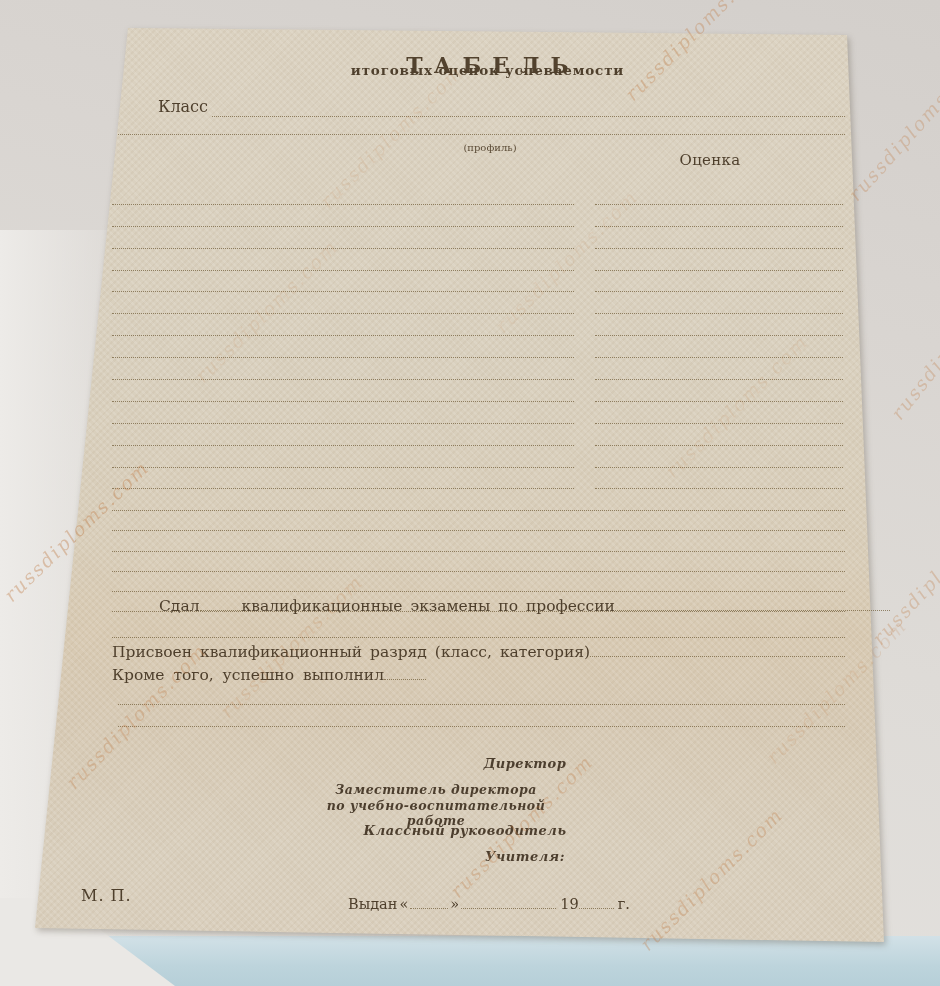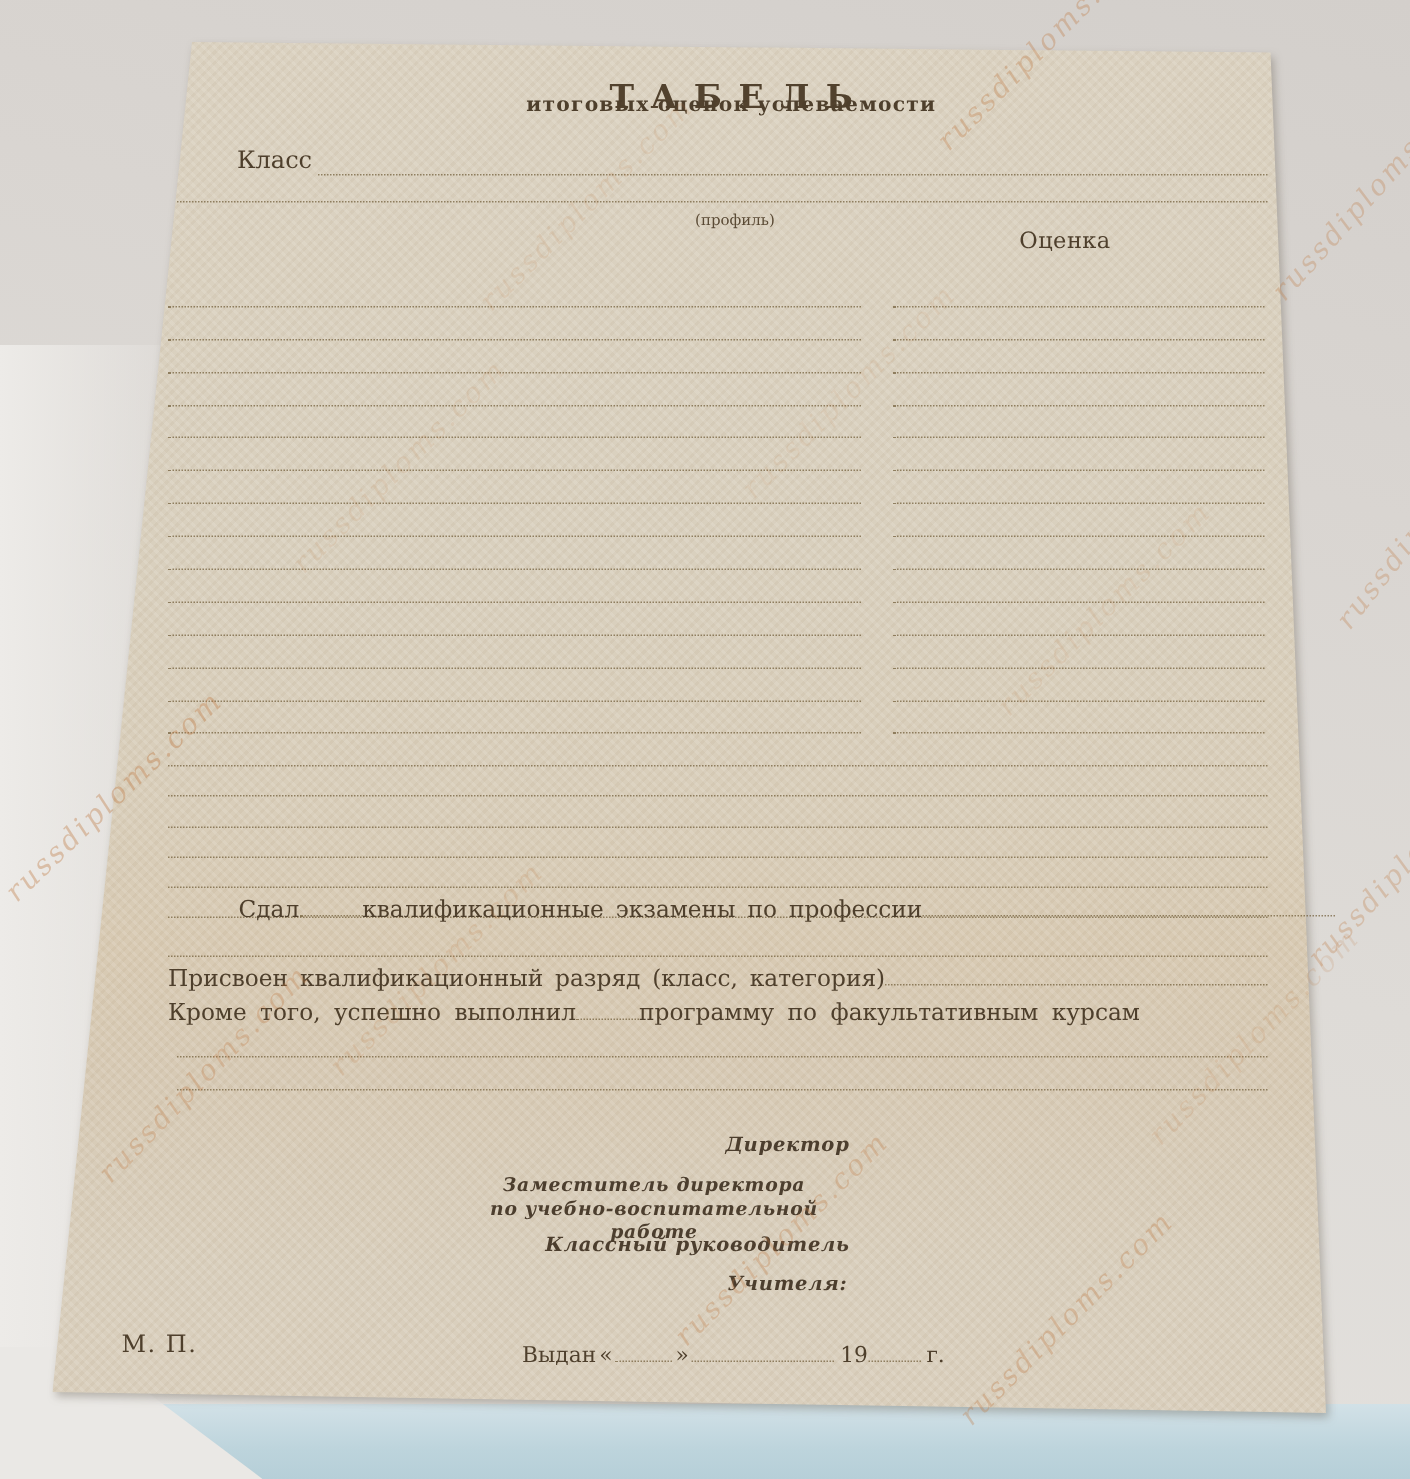--- a/index.html
+++ b/index.html
@@ -168,21 +168,20 @@
     <div class="dotline" style="top:636px;left:112px;width:733px;"></div>
 
     <div class="line-flex" id="prisvoen">
       <span class="w">Присвоен квалификационный разряд (класс, категория)</span>
       <span class="dg grow"></span>
     </div>
 
     <div class="line-flex" id="krome">
       <span class="w">Кроме того, успешно выполнил</span>
       <span class="dg g42"></span>
-      <span class="w">программу по факультативным курсам</span>
     </div>
 
     <div class="dotline" style="top:703px;left:118px;width:727px;"></div>
     <div class="dotline" style="top:725px;left:118px;width:727px;"></div>
 
     <div class="abs ctr sig" id="sig-deputy">
       <div>Заместитель директора</div>
       <div>по учебно-воспитательной работе</div>
     </div>
     <div class="abs ctr sig" id="sig-director">Директор</div>

